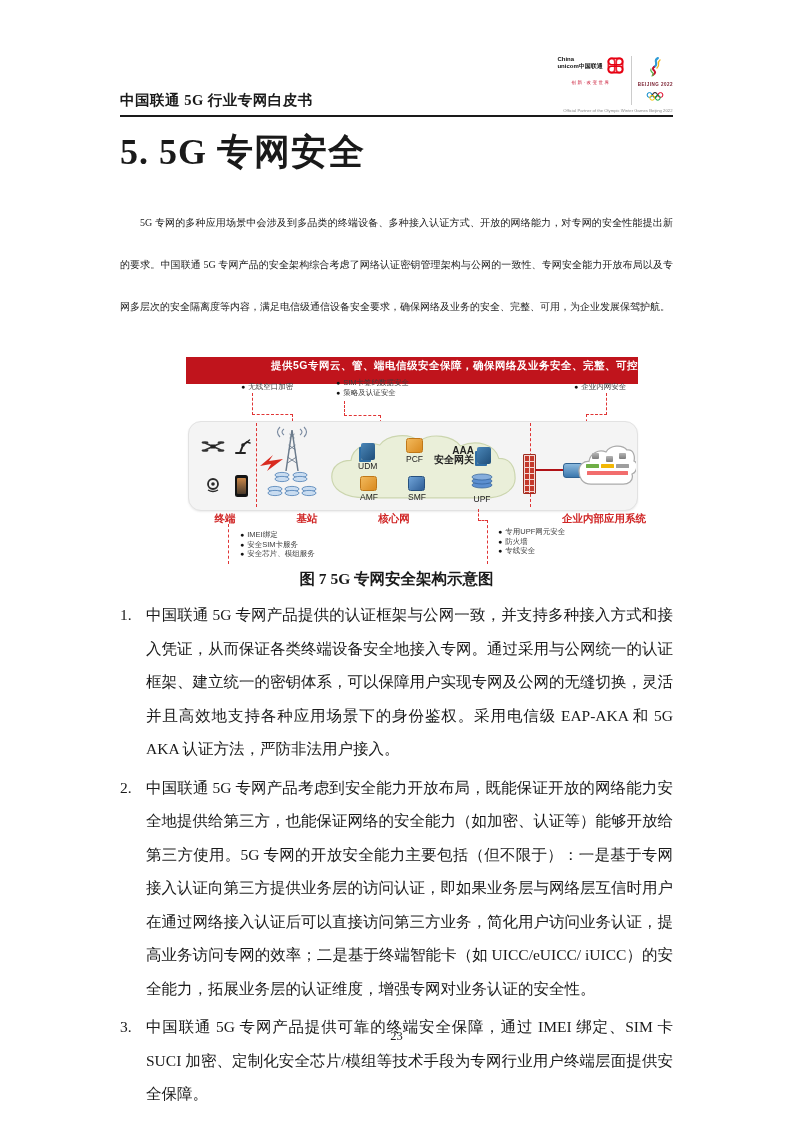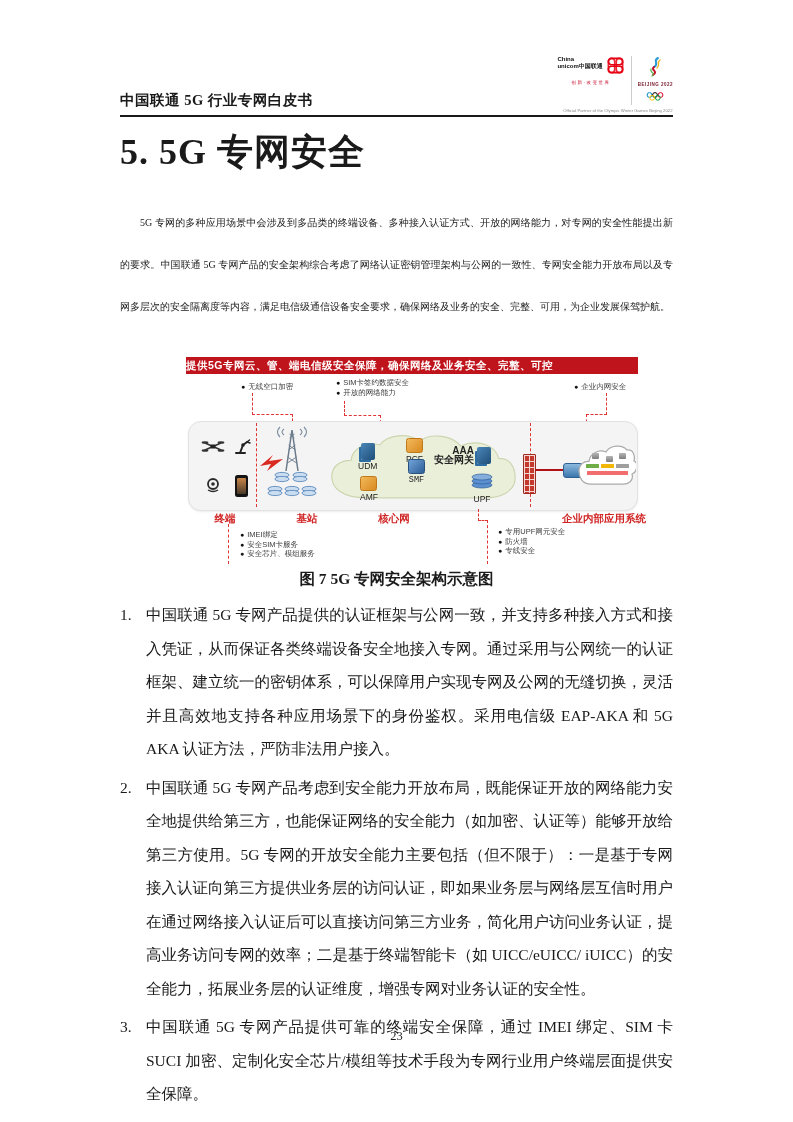--- a/index.html
+++ b/index.html
@@ -28,22 +28,22 @@
 
   
   .h1{position:absolute;left:120px;top:128px;font-size:36px;font-weight:bold;letter-spacing:1px;}
   .para{position:absolute;left:120px;width:553px;font-size:10px;line-height:42px;
         text-align:justify;}
   .intro{top:202px;text-indent:2em;}
 
   
   .figure{position:absolute;left:186px;top:357px;width:452px;height:212px;
           font-family:"Liberation Sans","DejaVu Sans",sans-serif;}
-  .fig-banner{position:absolute;left:0;right:0;top:0;height:17px;background:#C0141C;
-              color:#fff;font-weight:bold;font-size:10.5px;line-height:17px;text-align:left;letter-spacing:.5px;}
+  .fig-banner{position:absolute;left:0;right:0;top:0;height:27px;background:#C0141C;
+              color:#fff;font-weight:bold;font-size:10.5px;line-height:17px;text-align:right;letter-spacing:.5px;}
   .ann{position:absolute;font-size:7.5px;color:#3c3c3c;line-height:9.5px;white-space:nowrap;}
   .ann .b{color:#111;margin-right:3px;font-size:7px;}
   .dash{position:absolute;border-color:#E03434;}
   .dv{border-left:1.5px dashed #E03434;}
   .dL{border-left:1.5px dashed #E03434;border-bottom:1.5px dashed #E03434;}
   .dR{border-right:1.5px dashed #E03434;border-bottom:1.5px dashed #E03434;}
 
   .panel{position:absolute;left:2px;top:64px;width:448px;height:88px;background:#F4F4F4;
          border:1px solid #E2E2E2;border-radius:13px;box-shadow:0 1px 2px rgba(0,0,0,.08);}
   .terminals{position:absolute;left:12px;top:72px;width:58px;height:76px;display:grid;
@@ -137,21 +137,21 @@
   <div class="para intro">5G 专网的多种应用场景中会涉及到多品类的终端设备、多种接入认证方式、开放的网络能力，对专网的安全性能提出新的要求。中国联通 5G 专网产品的安全架构综合考虑了网络认证密钥管理架构与公网的一致性、专网安全能力开放布局以及专网多层次的安全隔离度等内容，满足电信级通信设备安全要求，确保网络及业务的安全、完整、可用，为企业发展保驾护航。</div>
 
   <div class="figure">
     <div class="fig-banner">提供5G专网云、管、端电信级安全保障，确保网络及业务安全、完整、可控</div>
 
     <div class="ann" style="left:55px;top:25px;">
       <span class="b">●</span><span>无线空口加密</span>
     </div>
     <div class="ann" style="left:150px;top:21px;">
       <div><span class="b">●</span><span>SIM卡签约数据安全</span></div>
-      <div><span class="b">●</span><span>开放的网络能力</span></div>
+      <div><span class="b">●</span><span>策略及认证安全</span></div>
     </div>
     <div class="ann" style="left:388px;top:25px;">
       <span class="b">●</span><span>企业内网安全</span>
     </div>
 
     <div class="dash dL" style="left:66px;top:36px;width:40px;height:21px;"></div>
     <div class="dash dv" style="left:106px;top:57px;height:16px;"></div>
     <div class="dash dL" style="left:158px;top:44px;width:36px;height:14px;"></div>
     <div class="dash dv" style="left:194px;top:58px;height:34px;"></div>
     <div class="dash dR" style="left:400px;top:36px;width:20px;height:21px;"></div>
@@ -241,21 +241,21 @@
       <span class="aaa-text">
         <div>AAA</div>
         <div>安全网关</div>
       </span>
       <span class="srv"></span>
     </div>
     <div class="nf" style="left:174px;top:119px;">
       <span class="chip-o"></span>
       <span class="nf-label">AMF</span>
     </div>
-    <div class="nf" style="left:222px;top:102px;font-family:Liberation Mono, monospace;">
+    <div class="nf" style="left:222px;top:119px;">
       <span class="chip-b"></span>
       <span class="nf-label">SMF</span>
     </div>
     <div class="nf" style="left:284px;top:115px;">
       <span>
         <svg width="24" height="17" viewBox="0 0 24 17">
           <g fill="#5B8FD0" stroke="#2F5E96" stroke-width=".7">
             <ellipse cx="12" cy="13" rx="10" ry="3"></ellipse>
               <ellipse cx="12" cy="9" rx="10" ry="3"></ellipse>
             <ellipse cx="12" cy="5" rx="10" ry="3" fill="#86AEDC"></ellipse>

